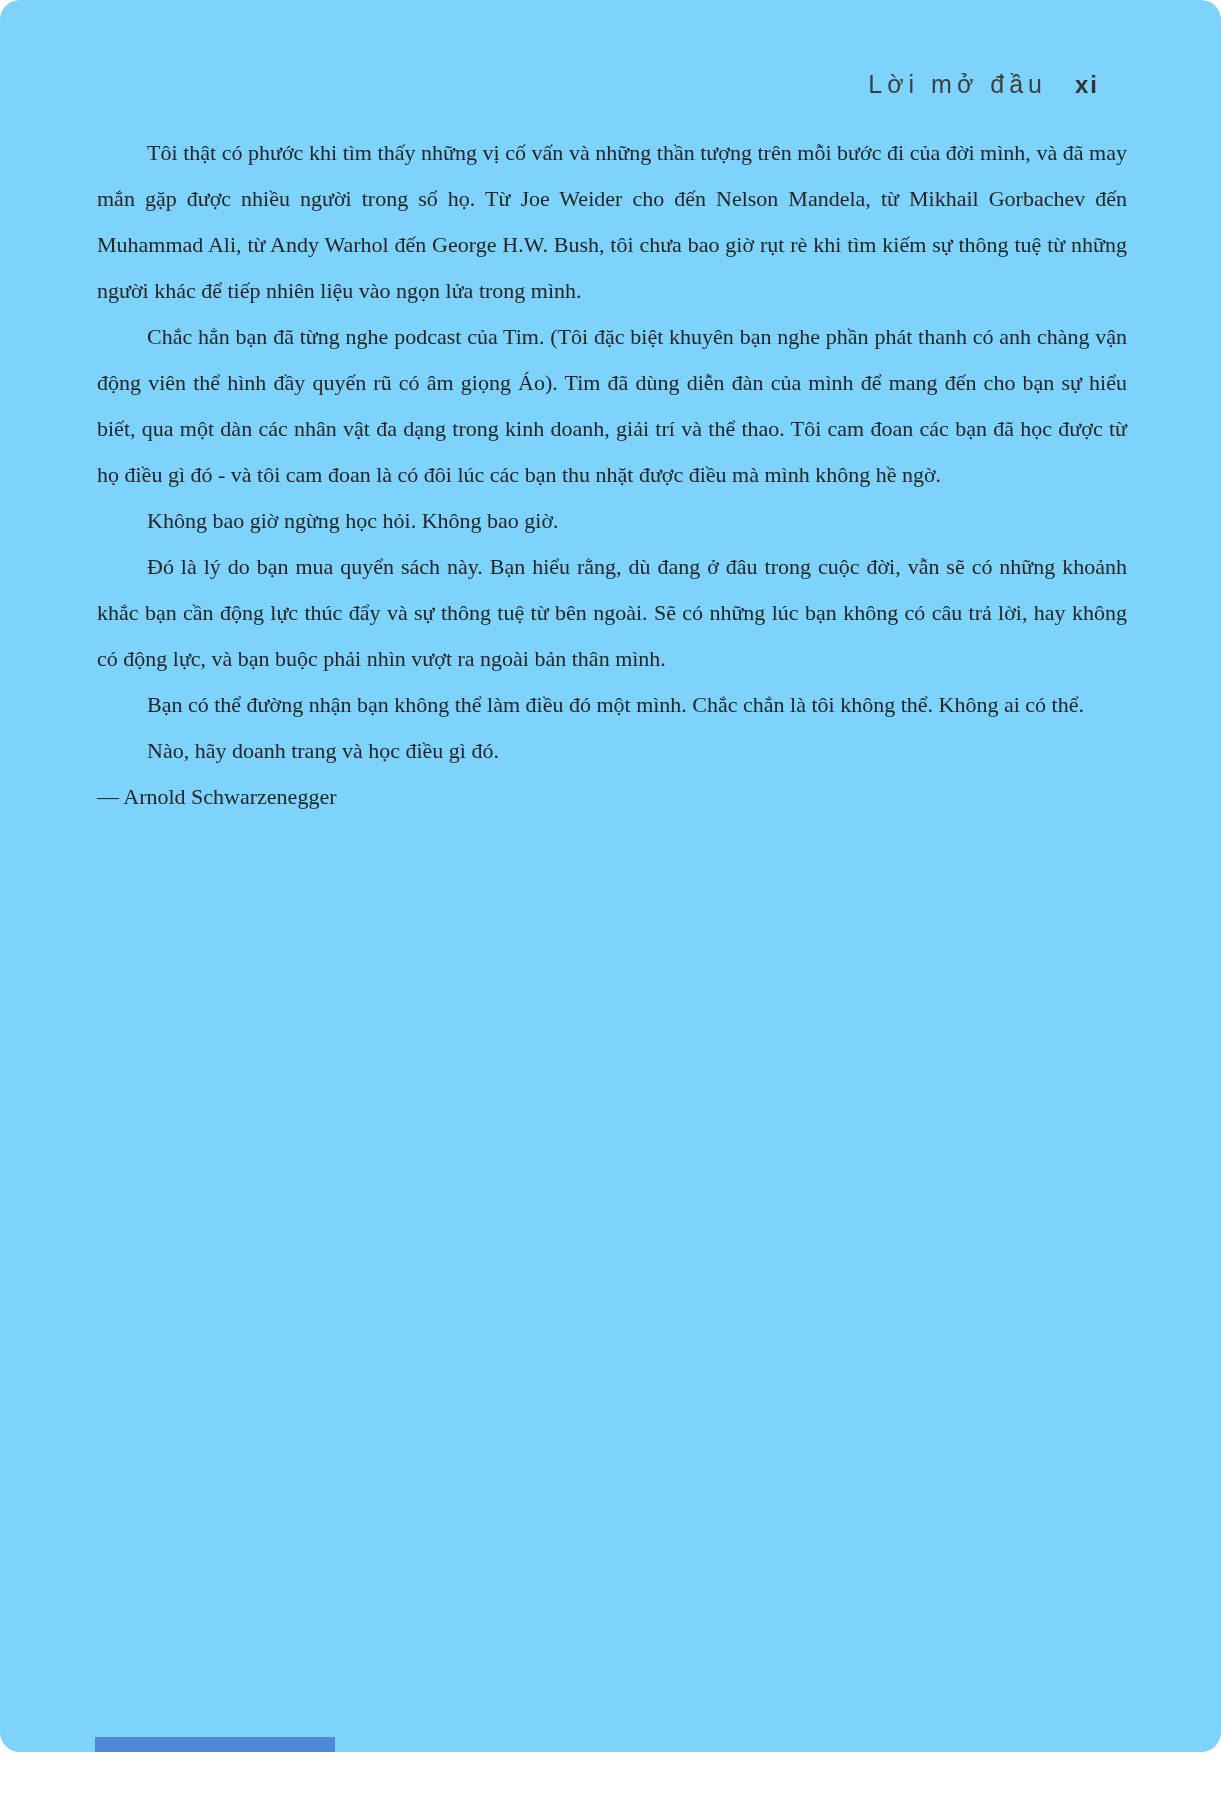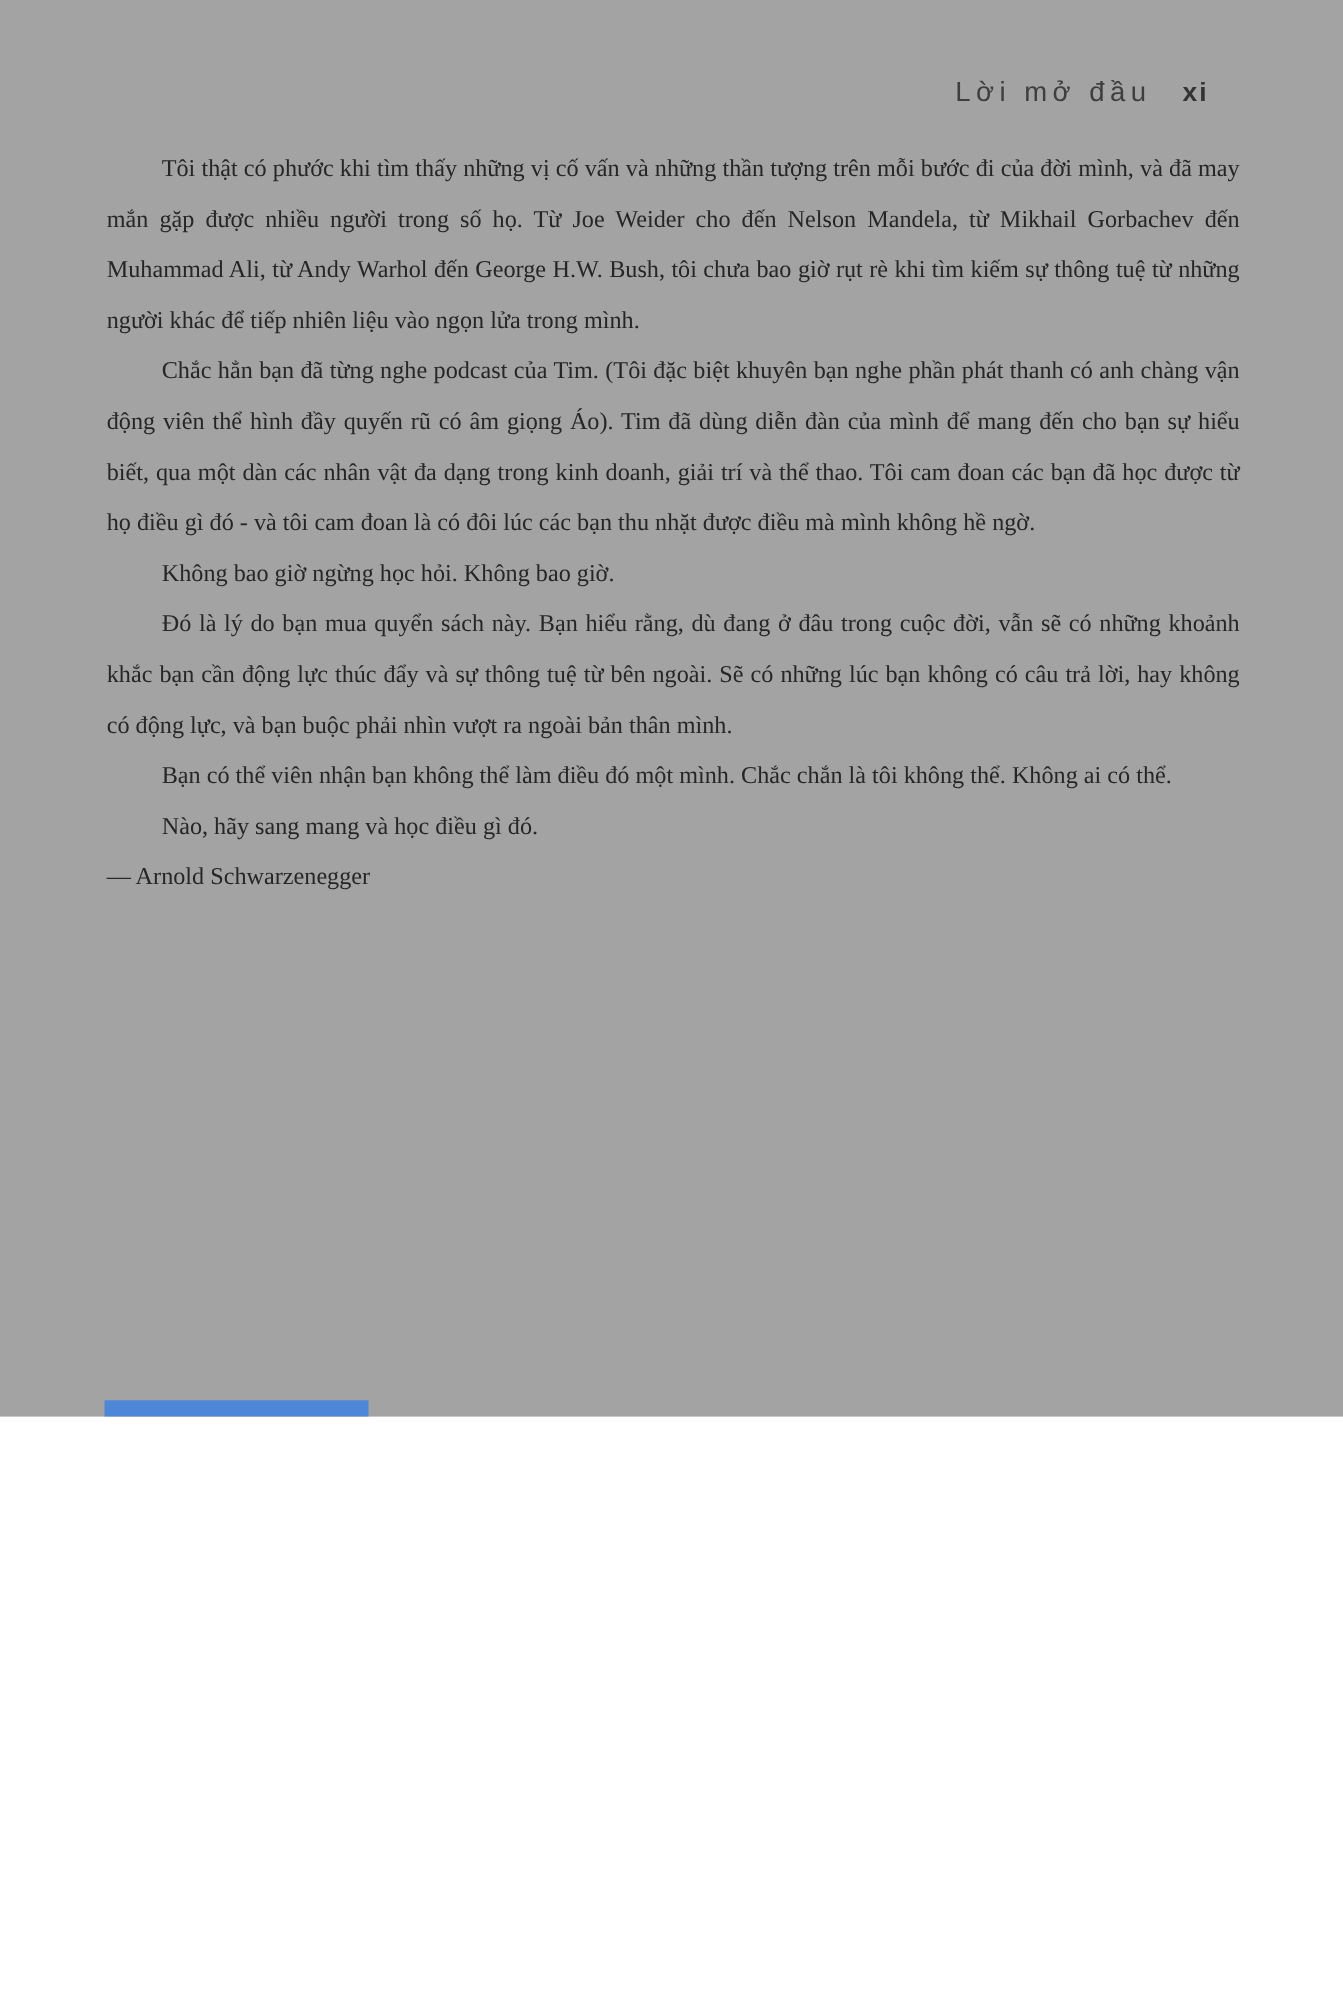--- a/index.html
+++ b/index.html
@@ -3,24 +3,25 @@
 <meta charset="utf-8">
 <style>
   html, body {
     margin: 0;
     padding: 0;
     background: #ffffff;
   }
   .page {
     position: relative;
     width: 1221px;
-    height: 1288px;
-    background: #a3a3a3;
+    height: 1752px;
+    background: #7dd3fc;
     overflow: hidden;
     font-family: "Liberation Serif", "DejaVu Serif", serif;
+    border-radius: 20px;
   }
   .running-header {
     position: absolute;
     top: 70px;
     right: 122px;
     display: flex;
     align-items: baseline;
     font-family: "Liberation Sans", "DejaVu Sans", sans-serif;
     white-space: nowrap;
   }
@@ -73,20 +74,20 @@
   <div class="running-header">
     <span class="chapter-title">Lời mở đầu</span>
     <span class="page-number">xi</span>
   </div>
 
   <div class="content">
     <p>Tôi thật có phước khi tìm thấy những vị cố vấn và những thần tượng trên mỗi bước đi của đời mình, và đã may mắn gặp được nhiều người trong số họ. Từ Joe Weider cho đến Nelson Mandela, từ Mikhail Gorbachev đến Muhammad Ali, từ Andy Warhol đến George H.W. Bush, tôi chưa bao giờ rụt rè khi tìm kiếm sự thông tuệ từ những người khác để tiếp nhiên liệu vào ngọn lửa trong mình.</p>
     <p>Chắc hẳn bạn đã từng nghe podcast của Tim. (Tôi đặc biệt khuyên bạn nghe phần phát thanh có anh chàng vận động viên thể hình đầy quyến rũ có âm giọng Áo). Tim đã dùng diễn đàn của mình để mang đến cho bạn sự hiểu biết, qua một dàn các nhân vật đa dạng trong kinh doanh, giải trí và thể thao. Tôi cam đoan các bạn đã học được từ họ điều gì đó - và tôi cam đoan là có đôi lúc các bạn thu nhặt được điều mà mình không hề ngờ.</p>
     <p>Không bao giờ ngừng học hỏi. Không bao giờ.</p>
     <p>Đó là lý do bạn mua quyển sách này. Bạn hiểu rằng, dù đang ở đâu trong cuộc đời, vẫn sẽ có những khoảnh khắc bạn cần động lực thúc đẩy và sự thông tuệ từ bên ngoài. Sẽ có những lúc bạn không có câu trả lời, hay không có động lực, và bạn buộc phải nhìn vượt ra ngoài bản thân mình.</p>
-    <p>Bạn có thể viên nhận bạn không thể làm điều đó một mình. Chắc chắn là tôi không thể. Không ai có thể.</p>
-    <p>Nào, hãy sang mang và học điều gì đó.</p>
+    <p>Bạn có thể đường nhận bạn không thể làm điều đó một mình. Chắc chắn là tôi không thể. Không ai có thể.</p>
+    <p>Nào, hãy doanh trang và học điều gì đó.</p>
     <p class="signature">— Arnold Schwarzenegger</p>
   </div>
 
   <div class="progress-bar" style="background: rgb(78, 134, 216);"></div>
 
 </div>
 
 </body></html>

